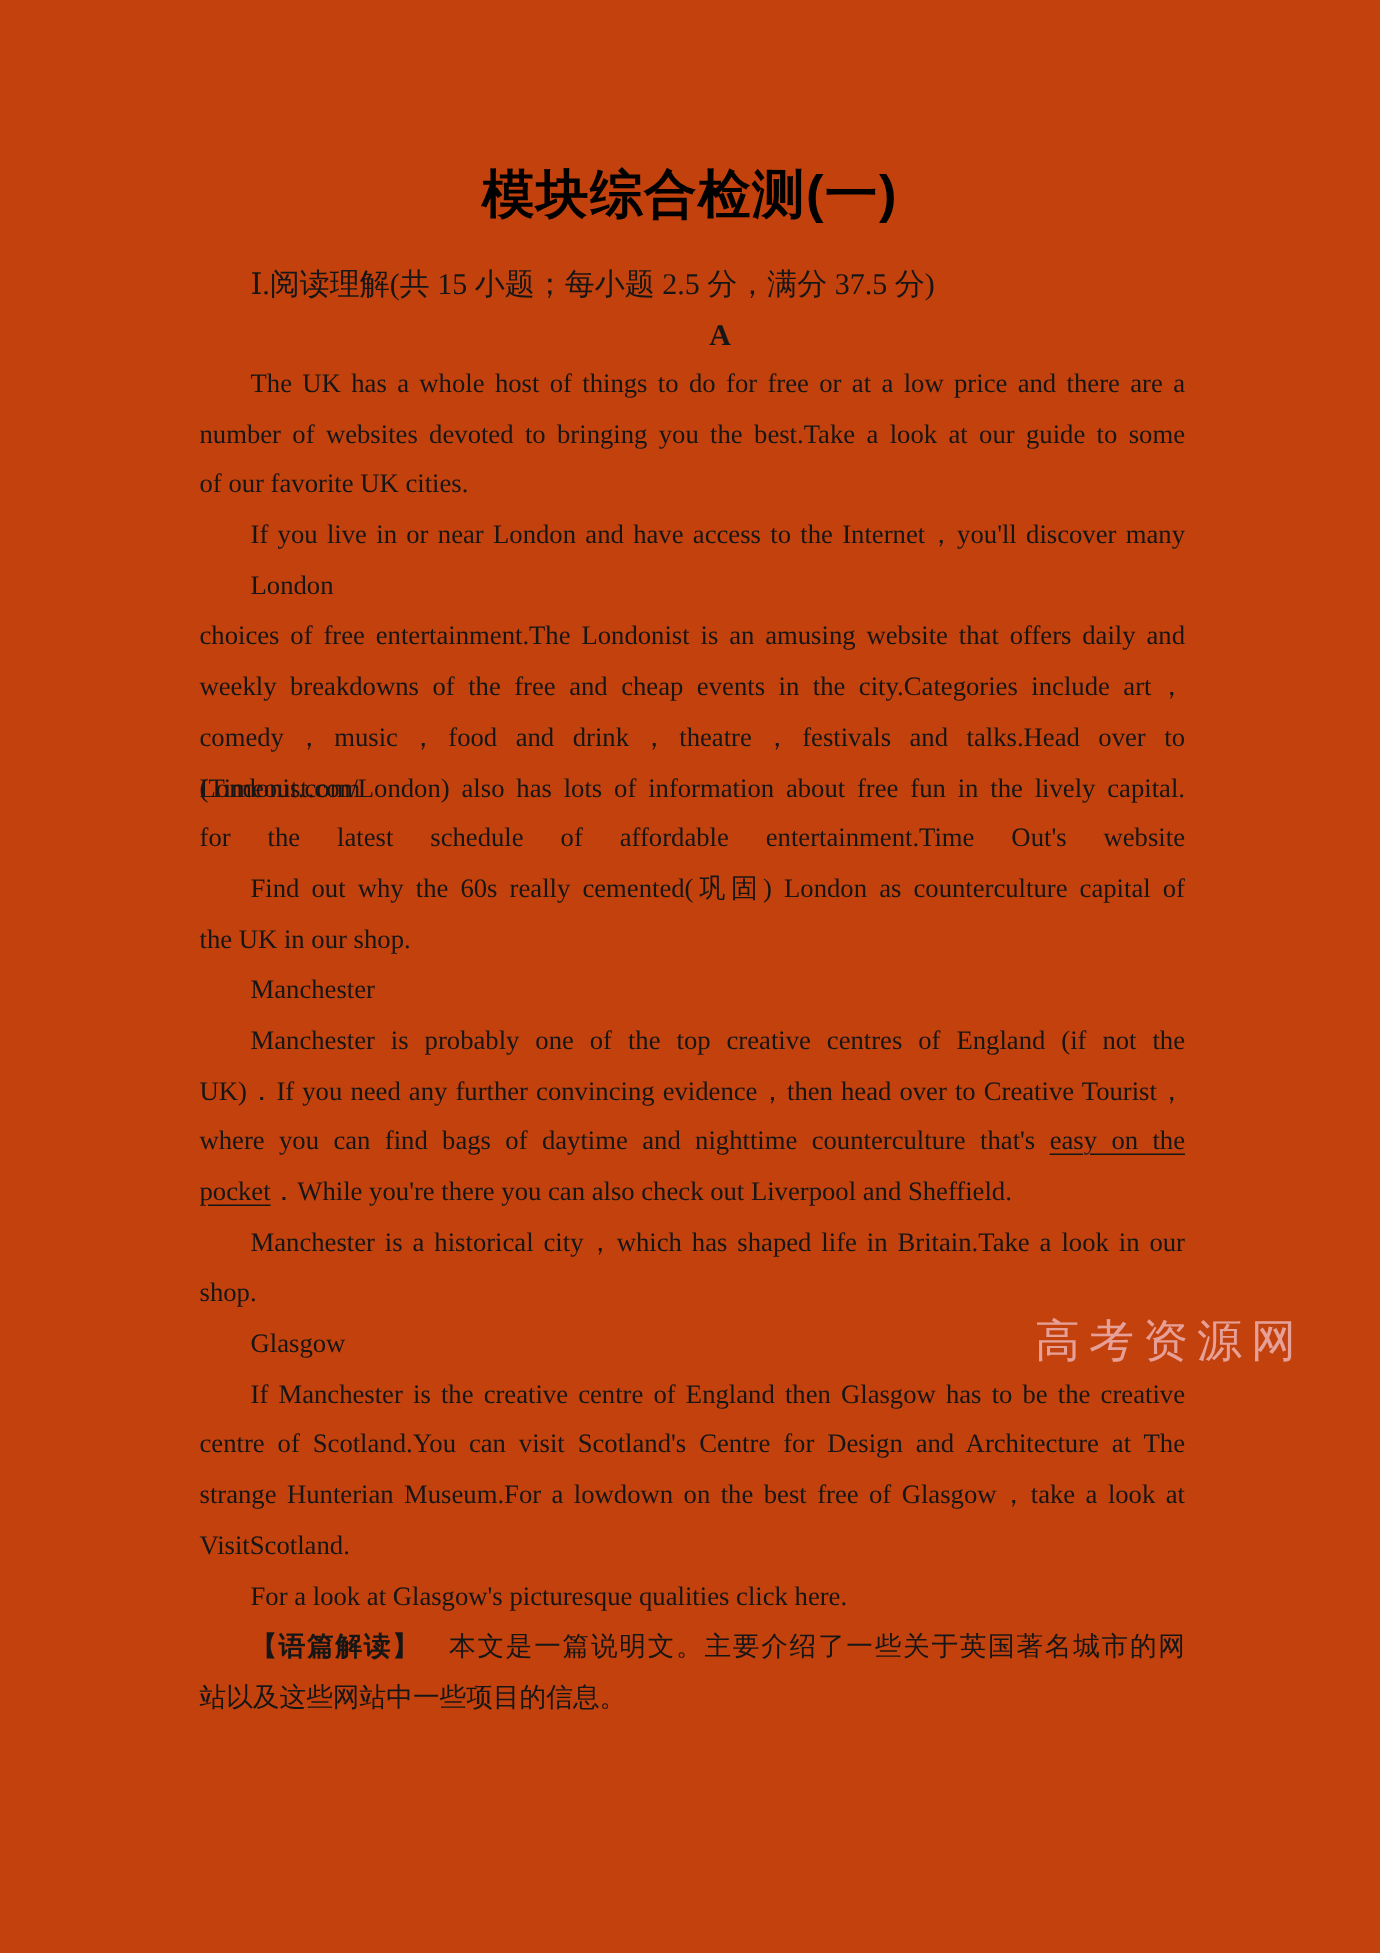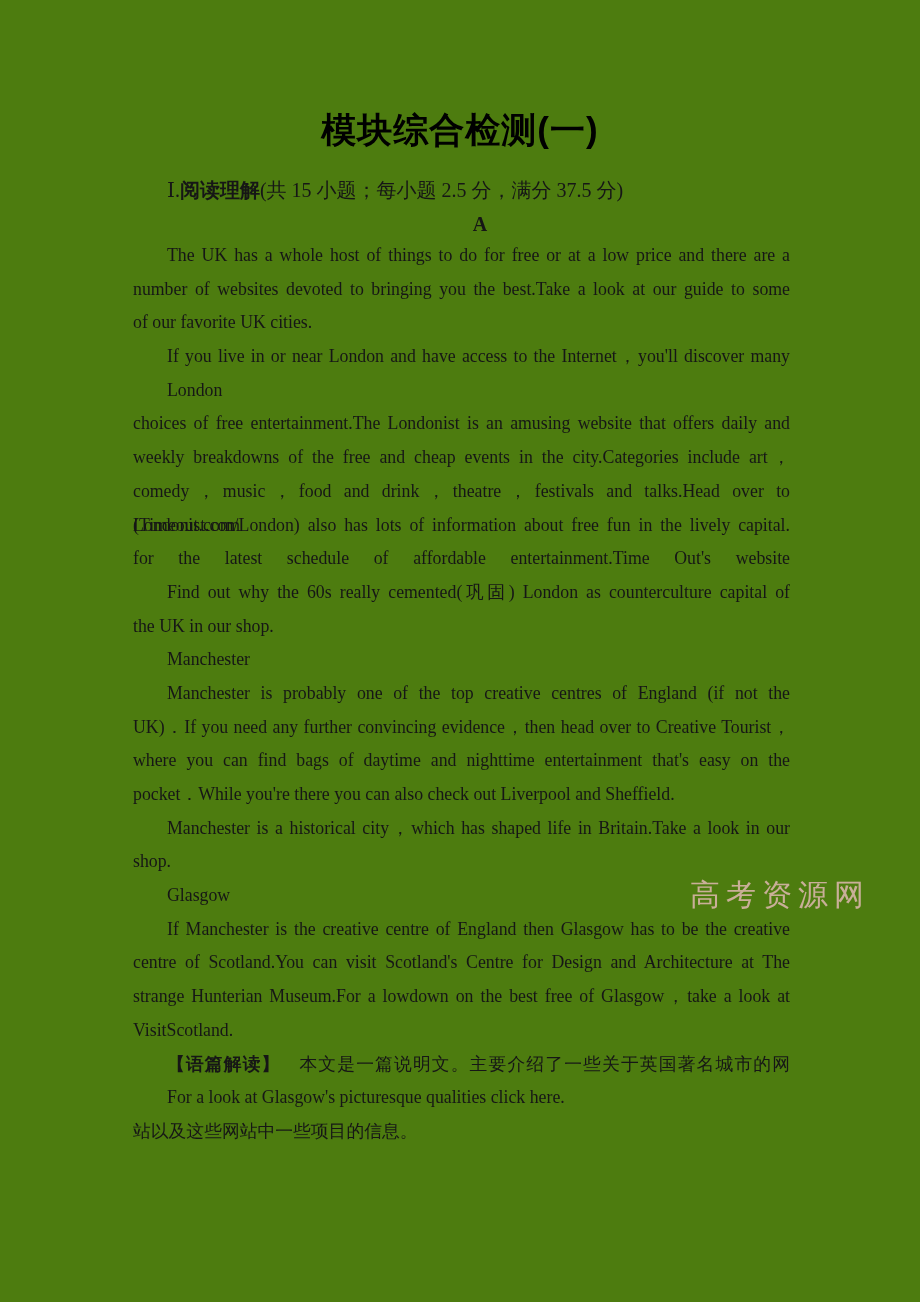--- a/index.html
+++ b/index.html
@@ -1,20 +1,20 @@
 <!DOCTYPE html>
 <html><head>
 <meta charset="utf-8">
 <style>
   html,body{margin:0;padding:0;background:#ffffff;}
   .page{
     position:relative;
     width:920px;
     height:1302px;
-    background:#4d7c0f;
+    background:#c2410c;
     overflow:hidden;
     color:#161616;
     font-family:"Liberation Serif","DejaVu Serif",serif;
   }
   .title{
     position:absolute;
     top:104px;left:0;right:0;
     height:52px;line-height:52px;
     text-align:center;
     font-family:"Liberation Sans","DejaVu Sans",sans-serif;
@@ -26,21 +26,21 @@
   .section-heading{
     position:absolute;
     top:172px;
     left:133px;
     width:657px;
     height:36px;line-height:36px;
     font-size:20px;
     text-indent:34px;
     white-space:nowrap;
   }
-  .section-heading .bold{font-weight:bold;}
+  .section-heading .bold{font-weight:normal;}
   .passage-label{
     position:absolute;
     top:208px;left:0;right:0;
     height:32px;line-height:32px;
     padding-left:40px;
     text-align:center;
     font-weight:bold;
     font-size:20px;
   }
   .passage{
@@ -51,21 +51,21 @@
     font-size:17.8px;
   }
   .line{
     height:33.7px;
     line-height:33.7px;
     overflow:visible;
   }
   .line.ind{text-indent:34px;}
   .line.just{text-align:justify;text-align-last:justify;}
   .i{}
-  .u{text-underline-offset:3px;}
+  .u{text-decoration:underline;text-underline-offset:3px;}
   .b{font-weight:bold;}
   .watermark{
     position:absolute;
     top:874px;
     left:690px;
     height:42px;line-height:42px;
     font-size:30px;
     letter-spacing:6px;
     color:rgba(243,192,199,0.75);
     font-family:"Liberation Sans","DejaVu Sans",sans-serif;
@@ -95,29 +95,29 @@
       <div class="line just"><span>choices of free entertainment.The Londonist is an amusing website that offers daily and</span></div>
       <div class="line just"><span>weekly breakdowns of the free and cheap events in the city.Categories include art，</span></div>
       <div class="line just"><span>comedy，music，food and drink，theatre，festivals and talks.Head over to </span><span class="i">Londonist.com</span></div>
       <div class="line just"><span>(</span><span class="i">Timeout.com/London</span><span>) also has lots of information about free fun in the lively capital.</span></div>
       <div class="line just"><span>for the latest schedule of affordable entertainment.Time Out's website</span></div>
       <div class="line just ind"><span>Find out why the 60s really cemented(巩固) London as counterculture capital of</span></div>
       <div class="line"><span>the UK in our shop.</span></div>
       <div class="line ind"><span>Manchester</span></div>
       <div class="line just ind"><span>Manchester is probably one of the top creative centres of England (if not the</span></div>
       <div class="line just"><span>UK)．If you need any further convincing evidence，then head over to Creative Tourist，</span></div>
-      <div class="line just"><span>where you can find bags of daytime and nighttime entertainment that's </span><span class="u">easy on the</span></div>
+      <div class="line just"><span>where you can find bags of daytime and nighttime counterculture that's </span><span class="u">easy on the</span></div>
       <div class="line"><span class="u">pocket</span><span>．While you're there you can also check out Liverpool and Sheffield.</span></div>
       <div class="line just ind"><span>Manchester is a historical city，which has shaped life in Britain.Take a look in our</span></div>
       <div class="line"><span>shop.</span></div>
       <div class="line ind"><span>Glasgow</span></div>
       <div class="line just ind"><span>If Manchester is the creative centre of England then Glasgow has to be the creative</span></div>
       <div class="line just"><span>centre of Scotland.You can visit Scotland's Centre for Design and Architecture at The</span></div>
       <div class="line just"><span>strange Hunterian Museum.For a lowdown on the best free of Glasgow，take a look at</span></div>
       <div class="line"><span class="i">VisitScotland</span><span>.</span></div>
+      <div class="line ind"><span>For a look at Glasgow's picturesque qualities click here.</span></div>
       <div class="line just ind"><span class="b">【语篇解读】</span><span>　本文是一篇说明文。主要介绍了一些关于英国著名城市的网</span></div>
-      <div class="line ind"><span>For a look at Glasgow's picturesque qualities click here.</span></div>
       <div class="line"><span>站以及这些网站中一些项目的信息。</span></div>
     </div>
 
   <div class="watermark">高考资源网</div>
 
 </div>
 
 </body></html>

